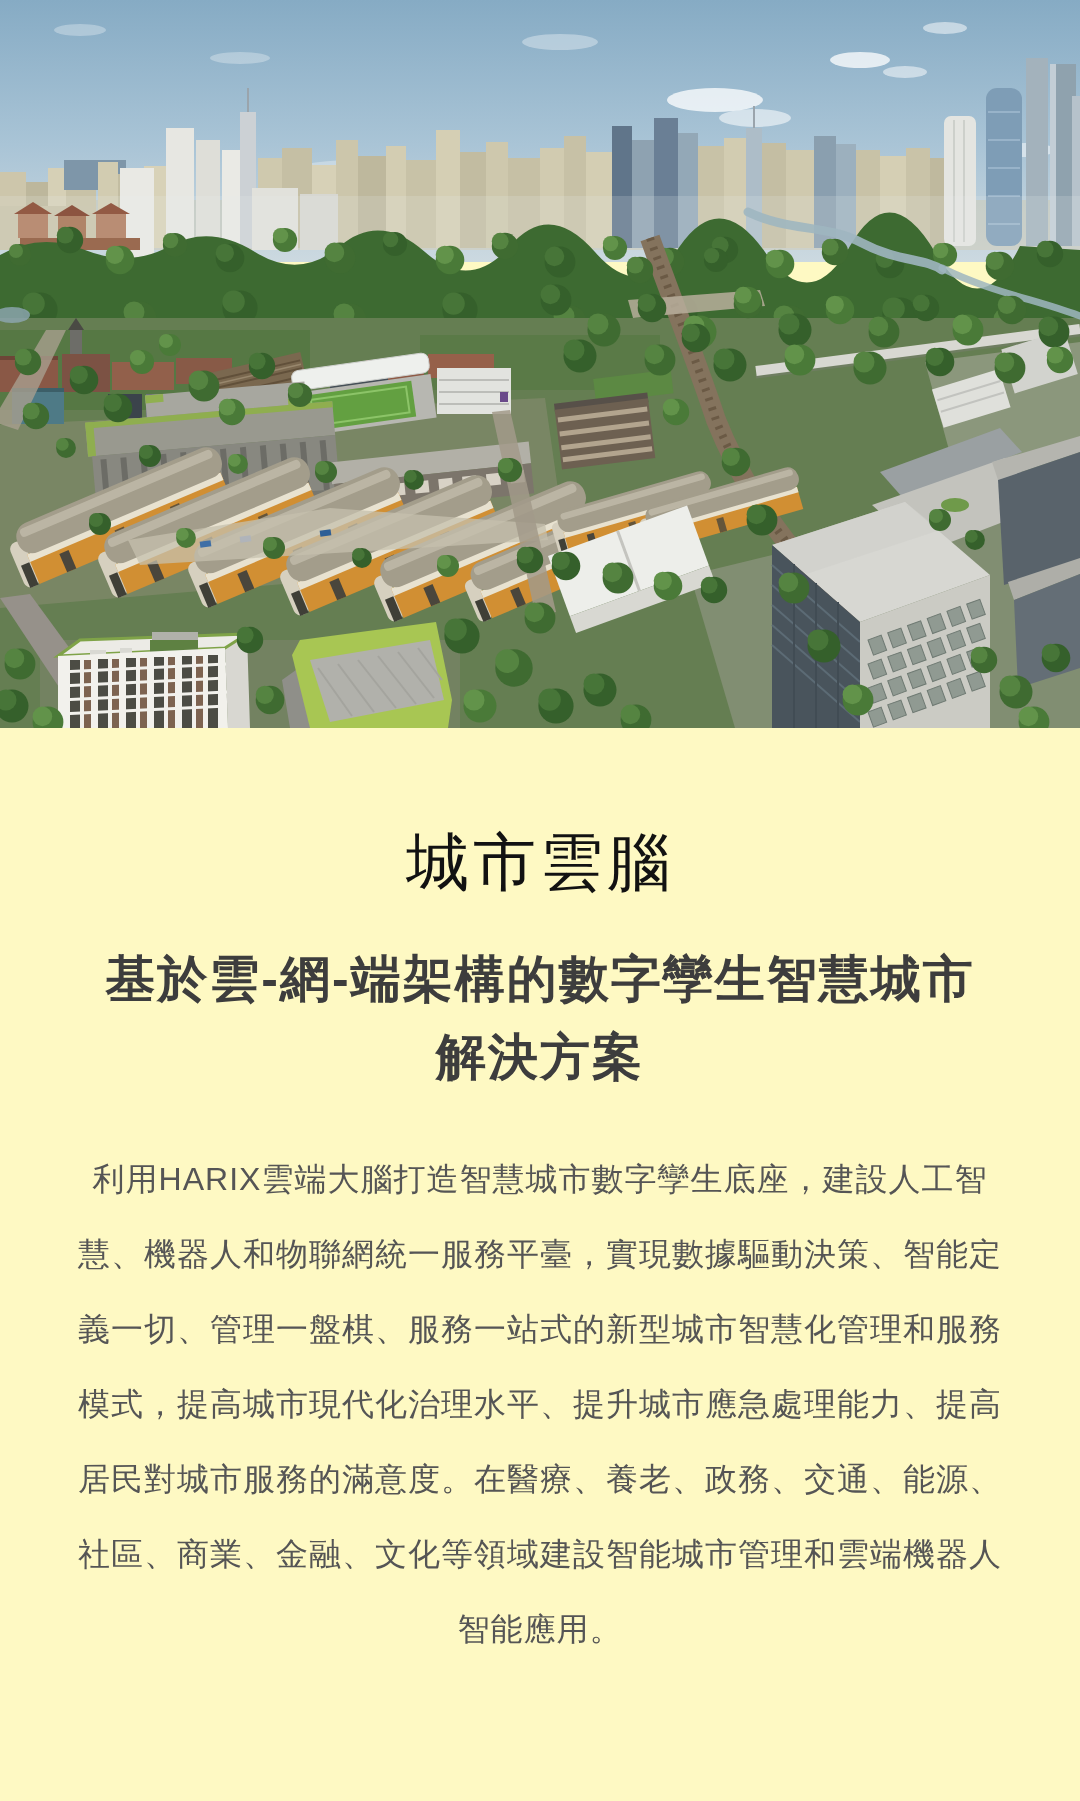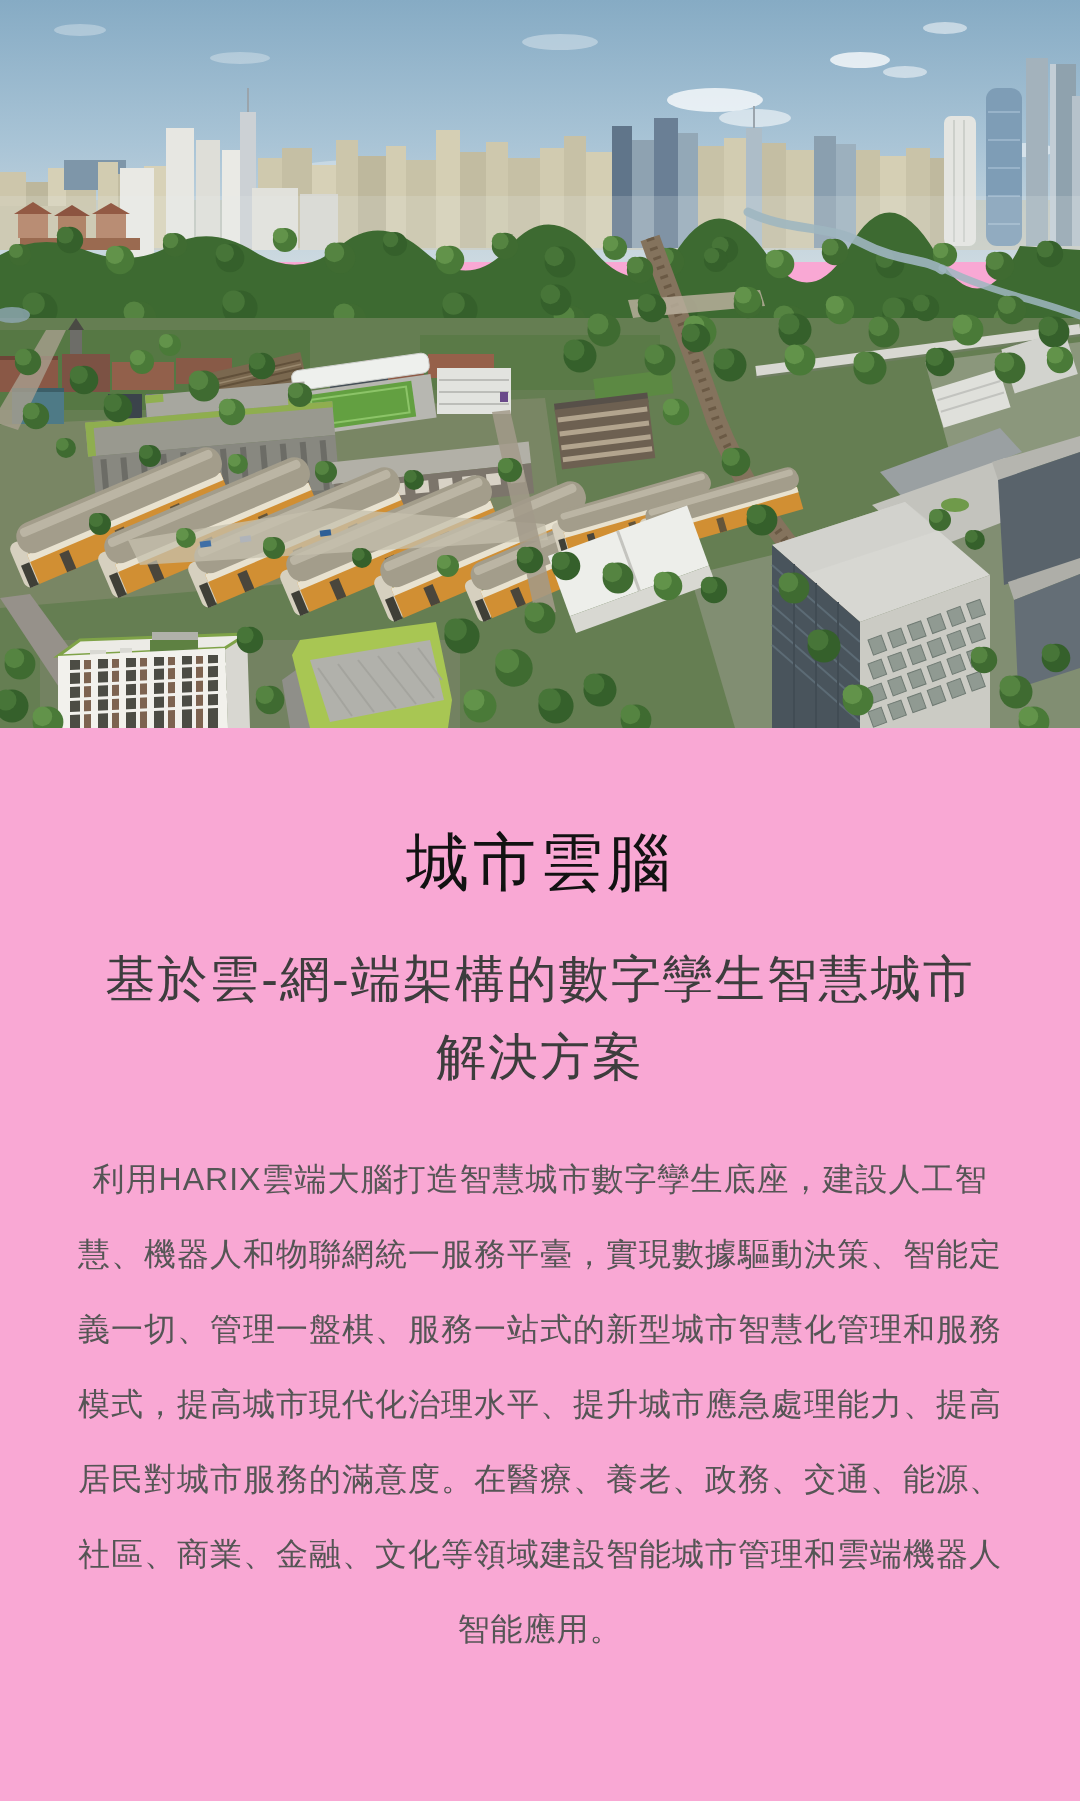--- a/index.html
+++ b/index.html
@@ -1,21 +1,21 @@
 <!DOCTYPE html>
 <html><head>
 <meta charset="utf-8">
 <style>
   html,body{margin:0;padding:0;background:#ffffff;}
   body{font-family:"Liberation Sans", sans-serif;}
-  .page{position:relative;width:1080px;height:1801px;margin:0 auto;background:#f9a8d4;overflow:hidden;}
+  .page{position:relative;width:1080px;height:1801px;margin:0 auto;background:#fef9c3;overflow:hidden;}
   .hero{display:block;width:1080px;height:728px;}
   .content{width:1080px;text-align:center;}
   .title{margin:95px auto 0 auto;font-size:63px;line-height:1.25;letter-spacing:4px;font-weight:400;color:#121212;}
-  .subtitle{margin:38px auto 0 auto;max-width:870px;font-size:50px;line-height:78px;letter-spacing:2px;font-weight:400;color:#3d3d3d;}
+  .subtitle{margin:38px auto 0 auto;max-width:870px;font-size:50px;line-height:78px;letter-spacing:2px;font-weight:700;color:#3d3d3d;}
   .bodytext{margin:46px auto 0 auto;width:930px;font-size:32px;line-height:75px;letter-spacing:1px;font-weight:400;color:#555555;}
 </style>
 </head>
 <body>
 
 <div class="page">
 
   <svg class="hero" viewBox="0 0 1080 728" preserveAspectRatio="none" role="img">
     <defs>
       <linearGradient id="sky" x1="0" y1="0" x2="0" y2="1">

